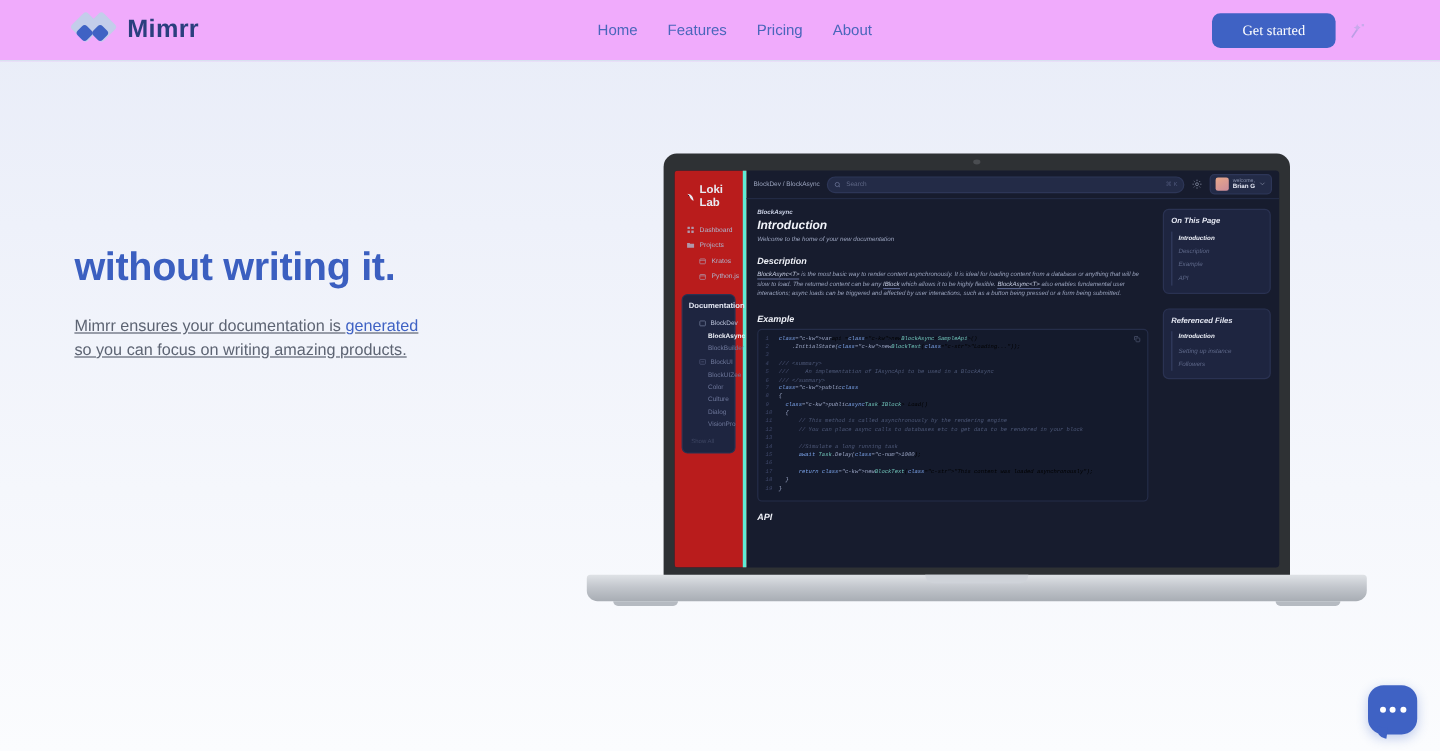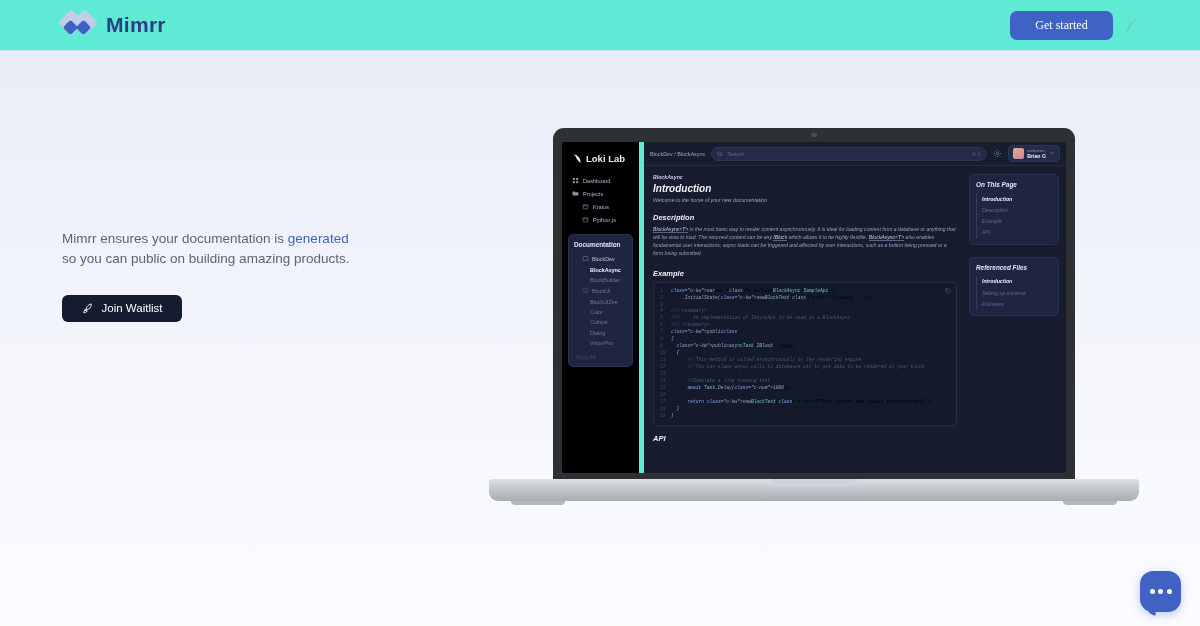--- a/index.html
+++ b/index.html
@@ -6,21 +6,21 @@
   html, body { width: 1200px; height: 626px; overflow: hidden; }
   body {
     font-family: "Liberation Sans", sans-serif;
     background: linear-gradient(180deg, #e8ecf8 0%, #eef1fa 30%, #f5f7fc 65%, #fbfcfe 100%);
     position: relative;
   }
 
   
   .navbar {
     position: absolute; top: 0; left: 0; width: 1200px; height: 51px;
-    background: #5eead4;
+    background: #f0abfc;
     border-bottom: 1px solid #d9e0f0;
     display: flex; align-items: center;
   }
   .brand { position: absolute; left: 62px; display: flex; align-items: center; gap: 10px; }
   .brand-mark { width: 34px; height: 28px; position: relative; }
   .dia { position: absolute; width: 19px; height: 19px; border-radius: 3px; transform: rotate(45deg); }
   .dia-lt1 { left: 0; top: 2px; background: #c3cdea; }
   .dia-lt2 { left: 13px; top: 2px; background: #c3cdea; }
   .dia-dk1 { left: 3px; top: 11px; width: 11px; height: 11px; background: #3f62c4; }
   .dia-dk2 { left: 16px; top: 11px; width: 11px; height: 11px; background: #3f62c4; }
@@ -39,21 +39,21 @@
   .nav-spark { position: absolute; left: 1122px; top: 17px; width: 18px; height: 18px; opacity: .45; }
 
   
   .hero { position: absolute; left: 62px; top: 205px; width: 420px; }
   .hero h1 {
     font-size: 33px; line-height: 1.0; font-weight: 700; color: #3b5fc0;
     letter-spacing: -.3px;
   }
   .hero h1 span { display: block; margin-bottom: 3px; }
   .hero p {
-    margin-top: 24px; font-size: 13.5px; line-height: 1.48; color: #5d6473;
+    margin-top: 24px; font-size: 13.5px; line-height: 1.48; color: #5d6473; text-decoration: underline;
   }
   .hero p .hl { color: #3f62c4; }
   .btn-waitlist {
     margin-top: 26px; width: 120px; height: 27px; border-radius: 6px;
     background: #151c32; color: #fff; border: none; font-family: inherit;
     font-size: 11.5px; font-weight: 500; cursor: pointer;
     display: flex; align-items: center; justify-content: center; gap: 7px;
   }
   .rocket { width: 13px; height: 13px; }
 
@@ -75,22 +75,22 @@
   .base-notch {
     position: absolute; left: 50%; top: 0; transform: translateX(-50%);
     width: 86px; height: 7px; background: #cfd3d9; border-radius: 0 0 7px 7px;
   }
   .foot { position: absolute; top: 22px; width: 54px; height: 4px;
           background: #b5bac1; border-radius: 0 0 4px 4px; }
   .foot-l { left: 22px; } .foot-r { right: 22px; }
 
   
   .app-sidebar {
-    width: 82px; flex-shrink: 0; background: #000000; padding: 8px 6px;
-    border-right: 5px solid #5eead4;
+    width: 60px; flex-shrink: 0; background: #b91c1c; padding: 8px 6px;
+    border-right: 3px solid #5eead4;
   }
   .app-brand { display: flex; align-items: center; gap: 4px; padding: 3px 2px 10px 3px; }
   .app-brand-txt { font-size: 9.5px; font-weight: 600; color: #e8eaf2; }
   .nav-sec { margin-bottom: 2px; }
   .nav-row {
     display: flex; align-items: center; gap: 4px; padding: 3px 4px;
     border-radius: 3px; font-size: 5.6px; color: #aeb6cd; cursor: pointer;
   }
   .nav-row.sub { padding-left: 14px; }
   .mini-ic { width: 7px; height: 7px; flex-shrink: 0; opacity: .8; }
@@ -186,41 +186,41 @@
   <div class="brand">
     <div class="brand-mark">
       <div class="dia dia-lt1"></div>
         <div class="dia dia-lt2"></div>
       <div class="dia dia-dk1"></div>
         <div class="dia dia-dk2"></div>
     </div>
     <div class="brand-name">Mimrr</div>
   </div>
 
+  <div class="nav-links">
+    <div class="nav-link">Home</div>
+    <div class="nav-link">Features</div>
+    <div class="nav-link">Pricing</div>
+    <div class="nav-link">About</div>
+  </div>
 
   <button class="btn-getstarted">Get started</button>
 
   <svg class="nav-spark" viewBox="0 0 24 24" fill="none" stroke="#7d8fc9" stroke-width="1.8">
     <path d="M6 19 L14 7"></path>
       <path d="M12 4 l1.2 2.8 2.8 1.2 -2.8 1.2 -1.2 2.8 -1.2 -2.8 -2.8 -1.2 2.8 -1.2 Z" fill="#9aa9d8" stroke="none"></path>
     <rect x="17" y="4" width="2.6" height="2.6" fill="#9aa9d8" stroke="none"></rect>
   </svg>
 </div>
 
 <div class="hero">
   <h1>
+    <span>without writing it.</span>
   </h1>
-  <p><span>Mimrr ensures your documentation is </span><span class="hl">generated</span><br><span>so you can public on building amazing products.</span></p>
-  <button class="btn-waitlist">
-    <svg class="rocket" viewBox="0 0 24 24" fill="none" stroke="#fff" stroke-width="1.7" stroke-linecap="round" stroke-linejoin="round">
-      <path d="M5 15c-1.5 1.5-1.8 5-1.8 5s3.5-.3 5-1.8"></path>
-      <path d="M9.5 16.5 7.5 14.5c0-4 2.5-9 9.5-11 0 7-3 10-11 11Z"></path>
-    </svg>
-    <span>Join Waitlist</span>
-  </button>
+  <p><span>Mimrr ensures your documentation is </span><span class="hl">generated</span><br><span>so you can focus on writing amazing products.</span></p>
 </div>
 
 <div class="laptop">
   <div class="screen-shell">
     <div class="notch"></div>
     <div class="screen">
 
       <div class="app-sidebar">
         <div class="app-brand">
           <svg width="11" height="11" viewBox="0 0 24 24">

